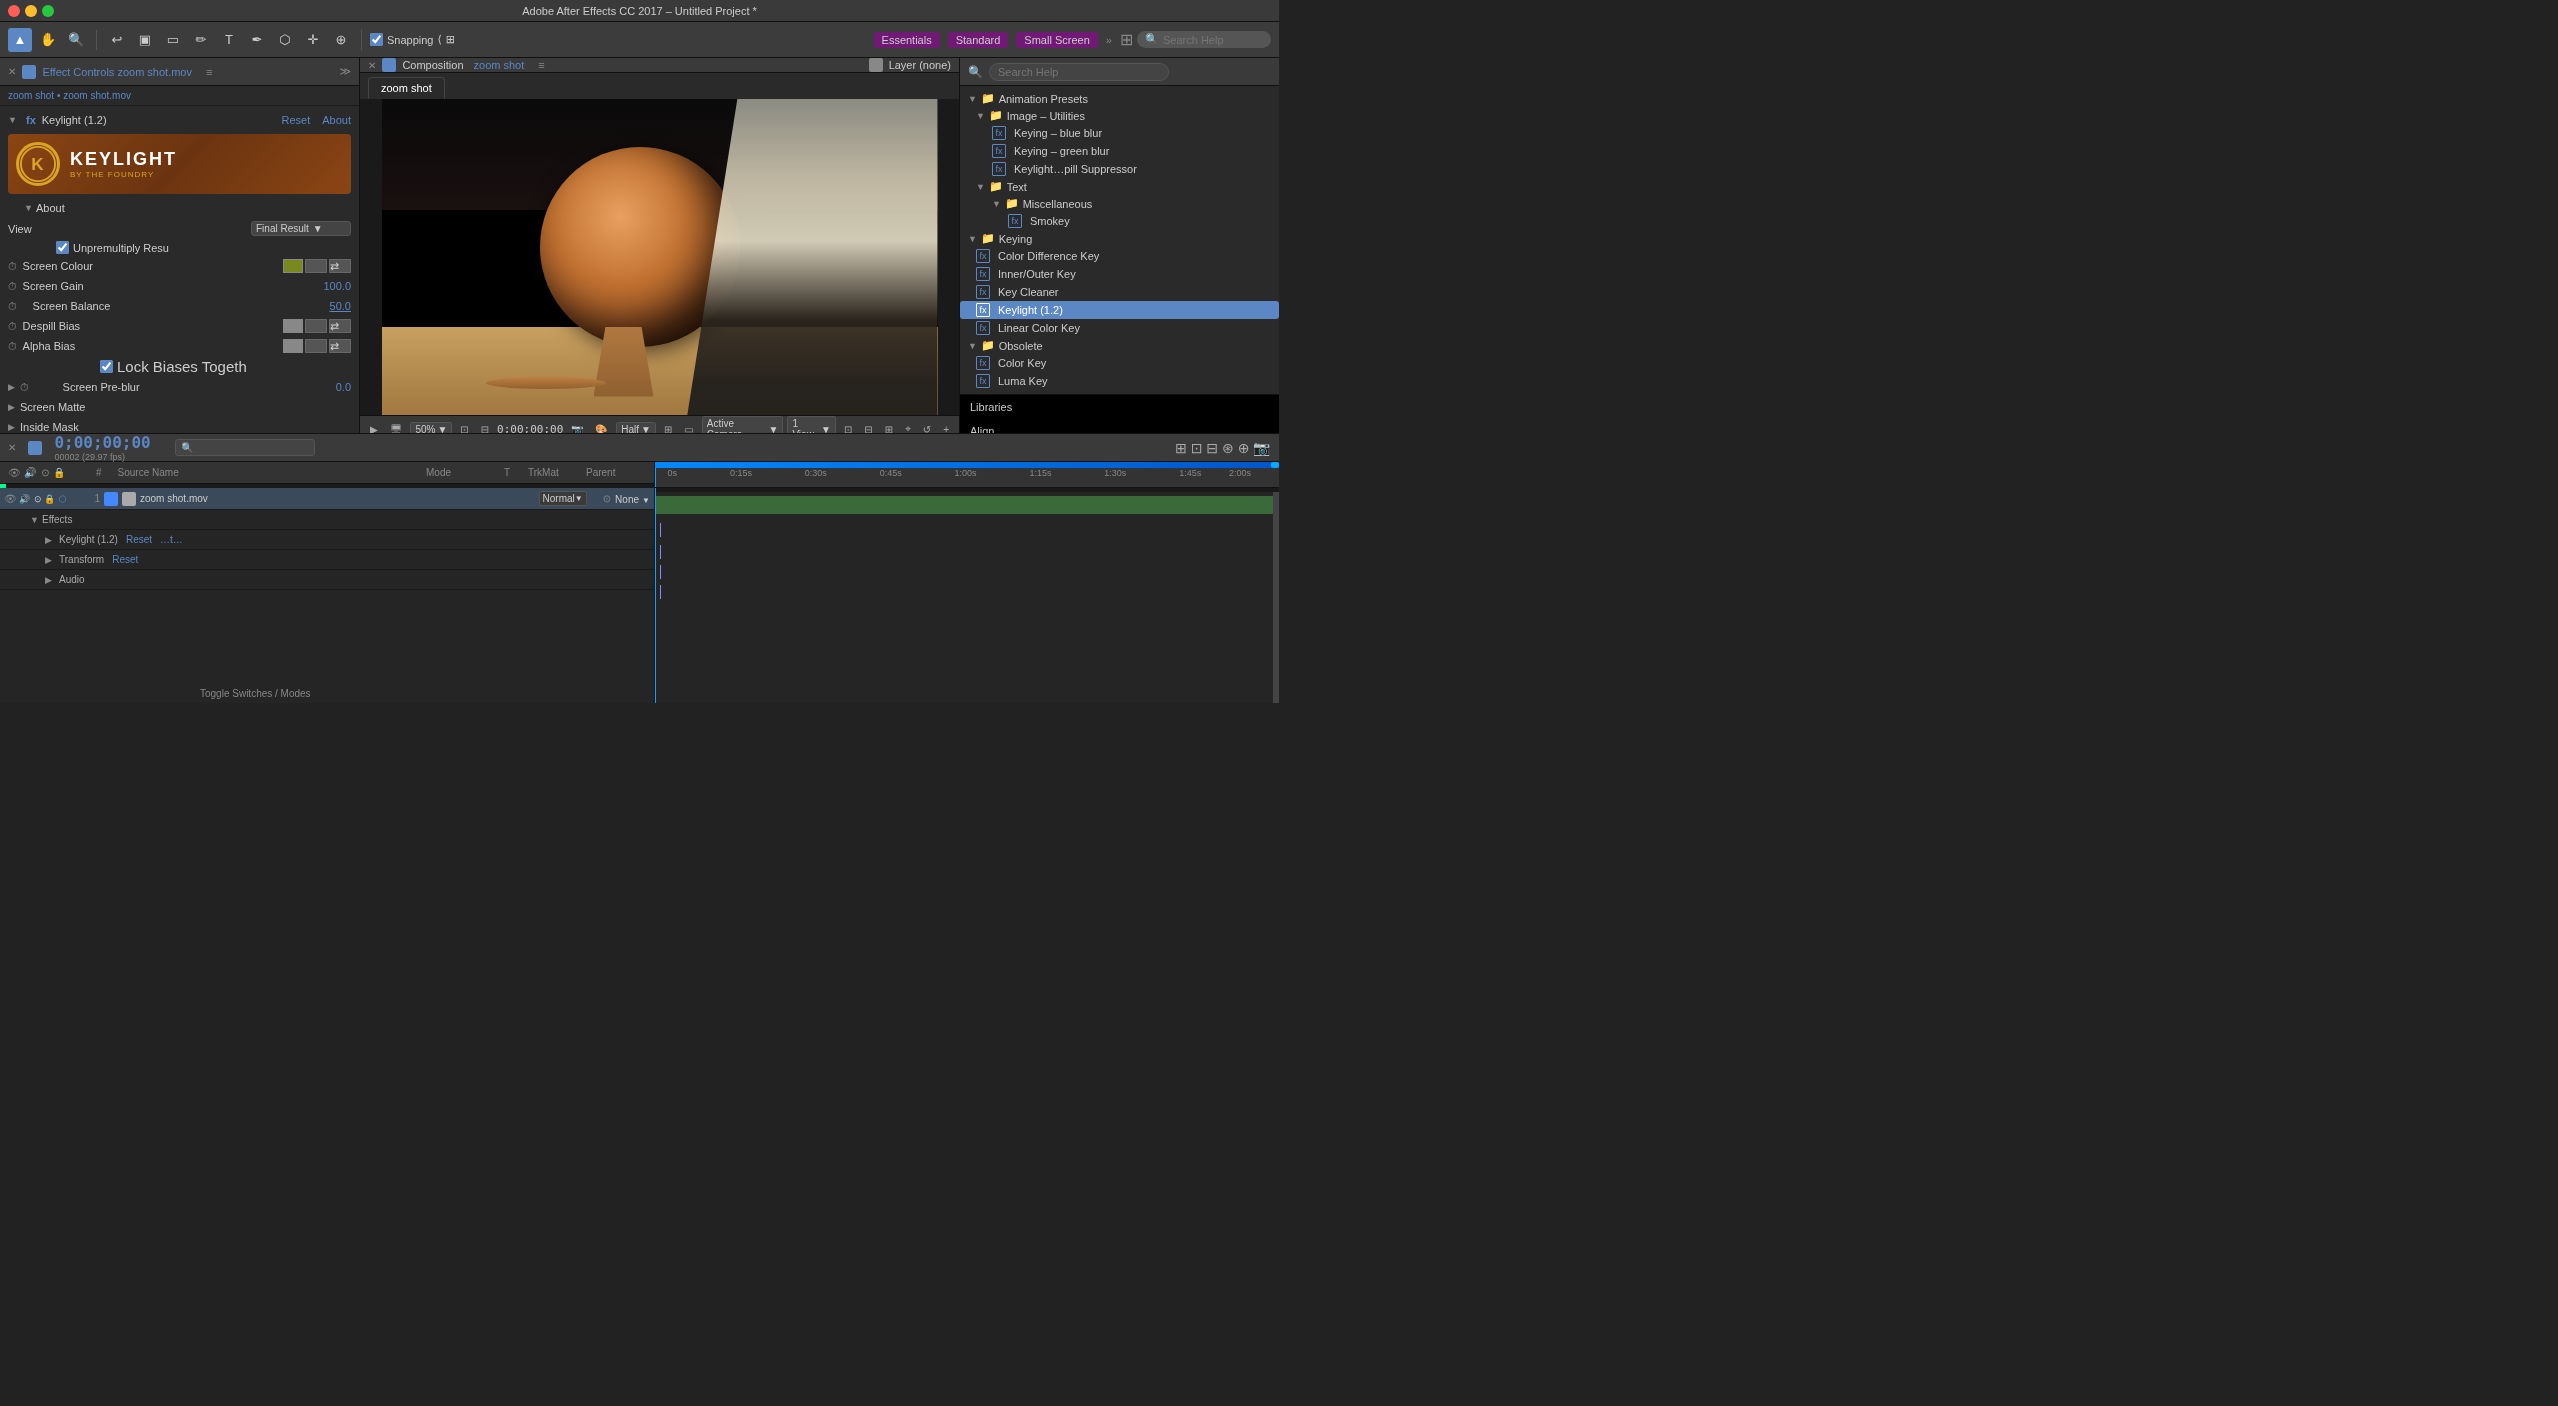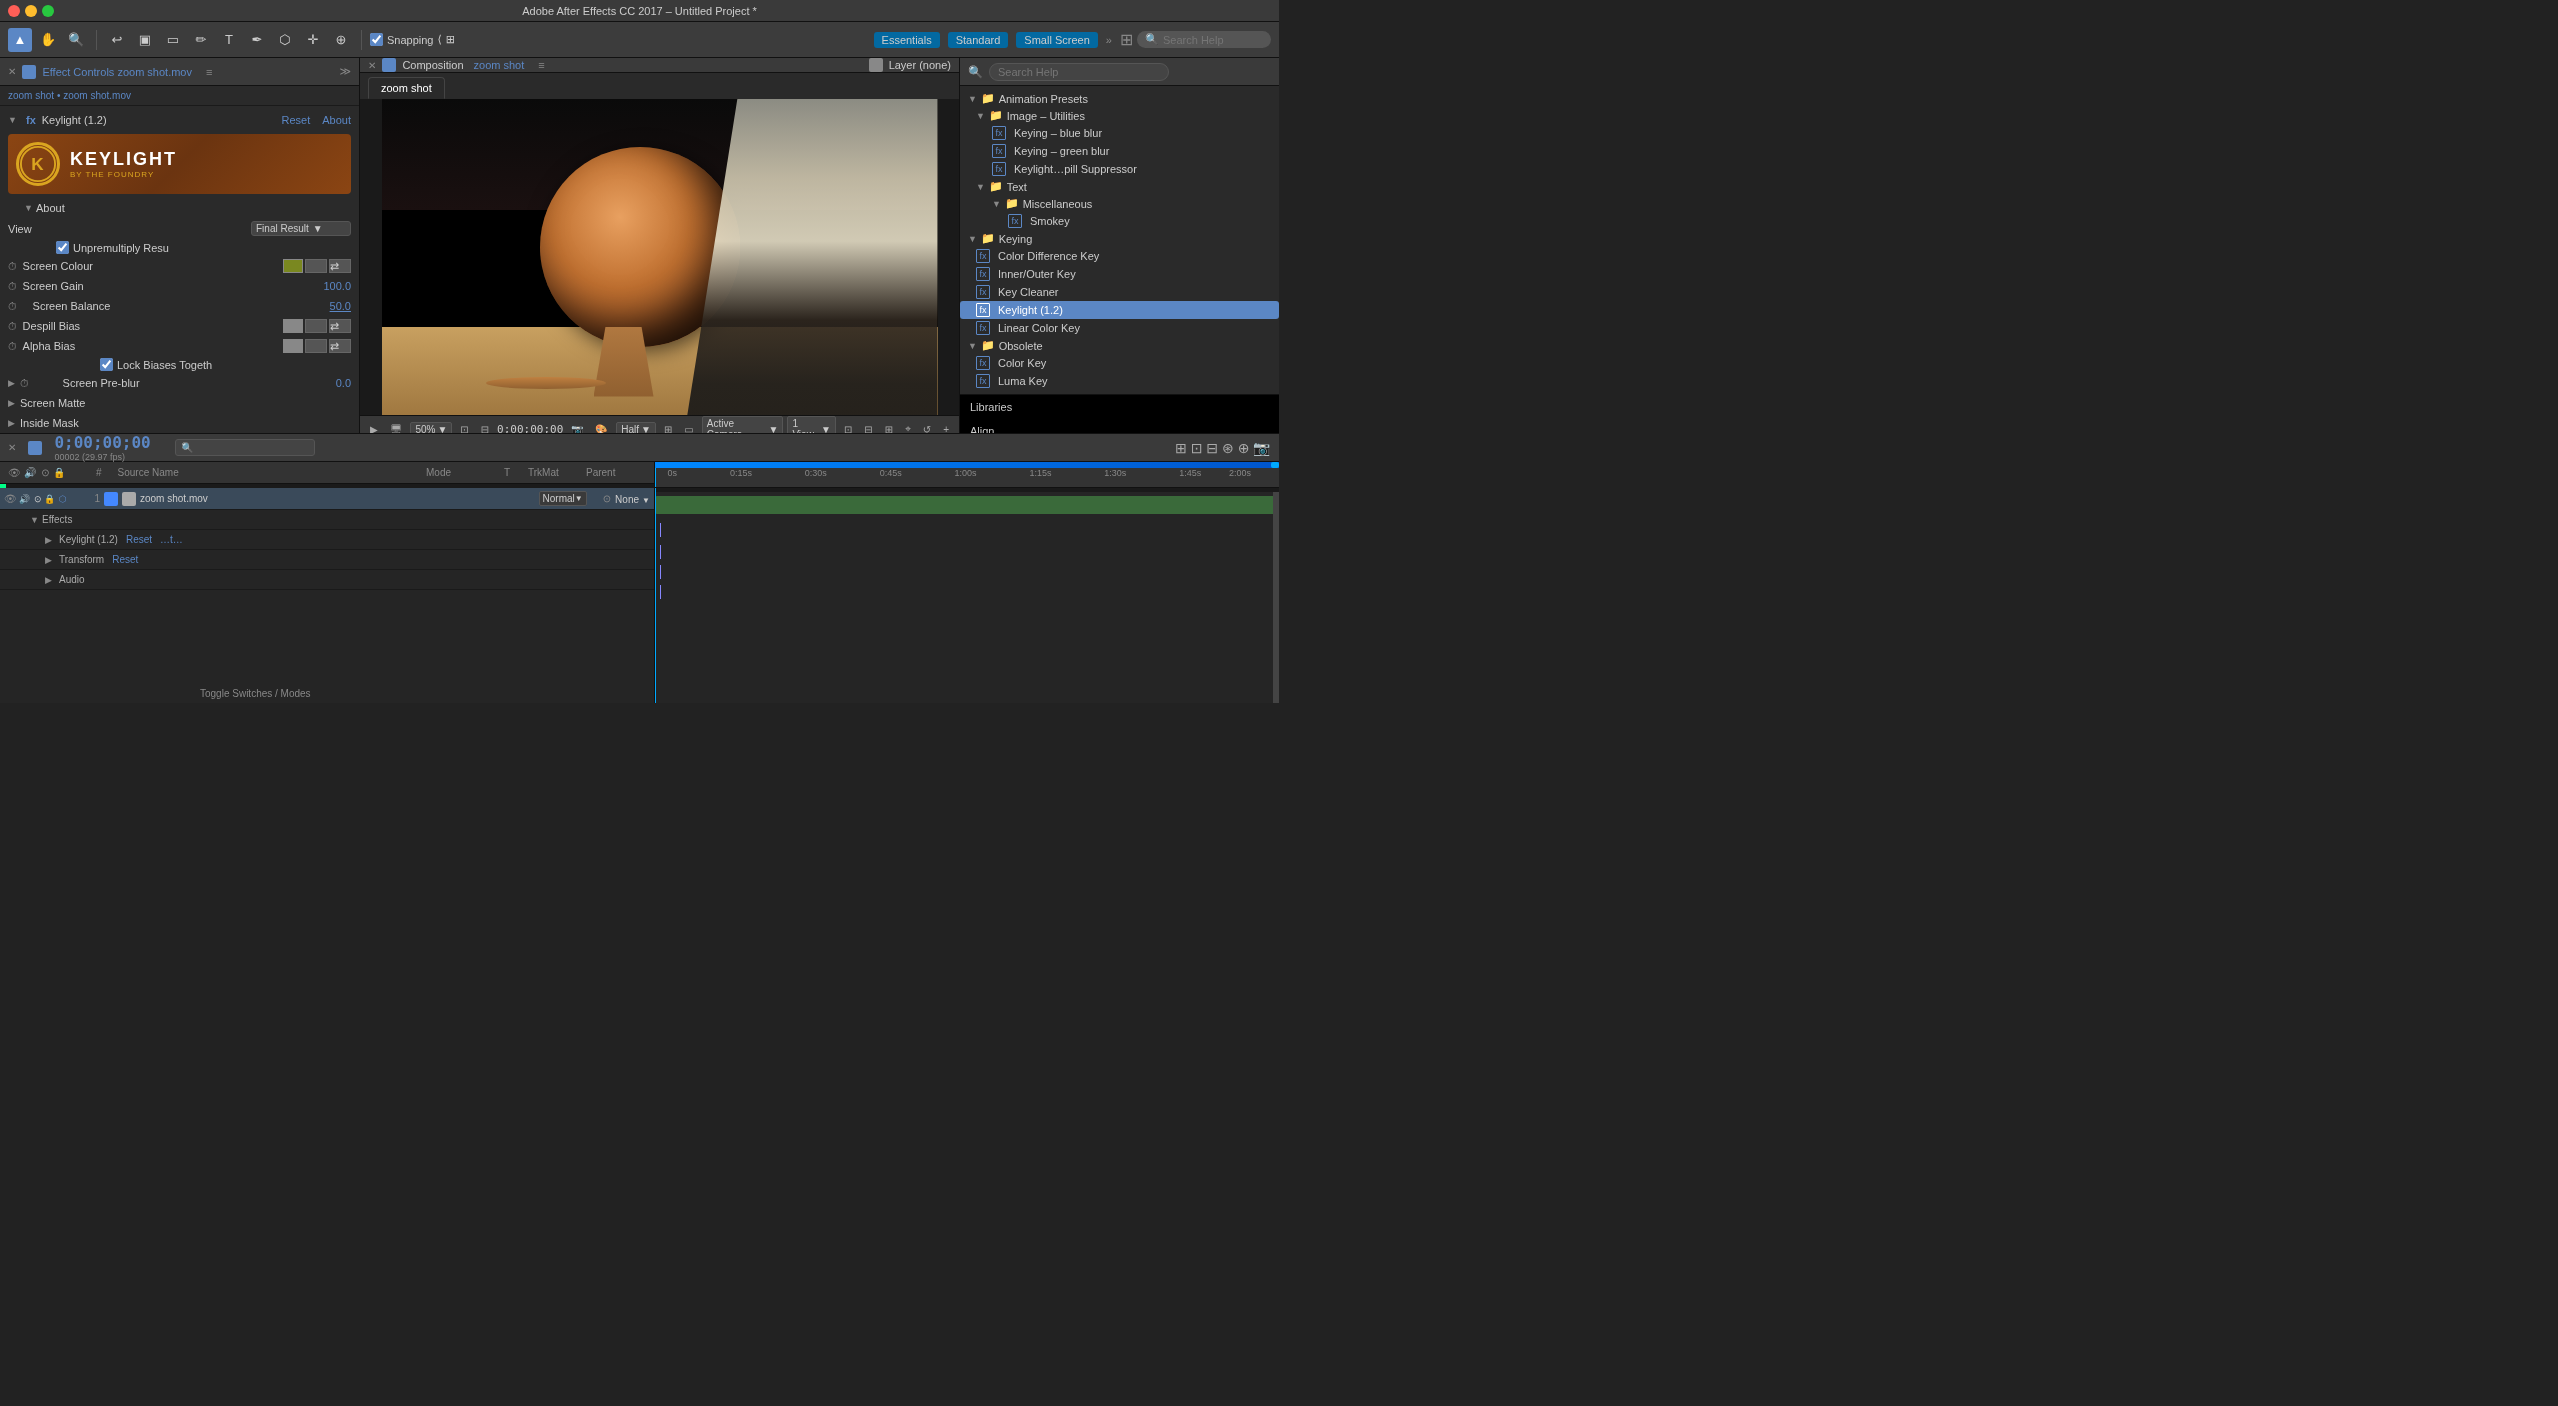--- a/index.html
+++ b/index.html
@@ -63,21 +63,21 @@
     .tool-btn.active { background: #5b87c5; color: white; }
     .toolbar-sep { width: 1px; height: 20px; background: #555; margin: 0 4px; }
     .toolbar-right {
       margin-left: auto;
       display: flex;
       align-items: center;
       gap: 8px;
     }
     .workspace-btn {
       padding: 2px 8px;
-      background: #0369a1;
+      background: #701a75;
       border-radius: 3px;
       cursor: pointer;
       font-size: 11px;
       color: #cccccc;
     }
     .search-bar {
       display: flex;
       align-items: center;
       background: #555;
       border-radius: 10px;
@@ -771,21 +771,21 @@
           <span class="control-label" style="margin-left:6px;">Alpha Bias</span>
           <div class="swatch-buttons">
             <div class="color-swatch" style="background:#888;"></div>
             <div class="swatch-btn"></div>
             <div class="swatch-btn">⇄</div>
           </div>
         </div>
 
         <div class="checkbox-row" style="padding-left:100px;">
           <input type="checkbox" checked="" style="">
-          <span style="font-size:11px;color:#cccccc;">Lock Biases Togeth</span>
+          <span style="font-size:15px;color:#cccccc;">Lock Biases Togeth</span>
         </div>
 
         <div class="control-row">
           <span class="expand-arrow">▶</span>
           <span class="stopwatch">⏱</span>
           <span class="control-label" style="margin-left:2px;padding-left:32px;">Screen Pre-blur</span>
           <span class="control-value blue">0.0</span>
         </div>
 
         <div class="control-row">

